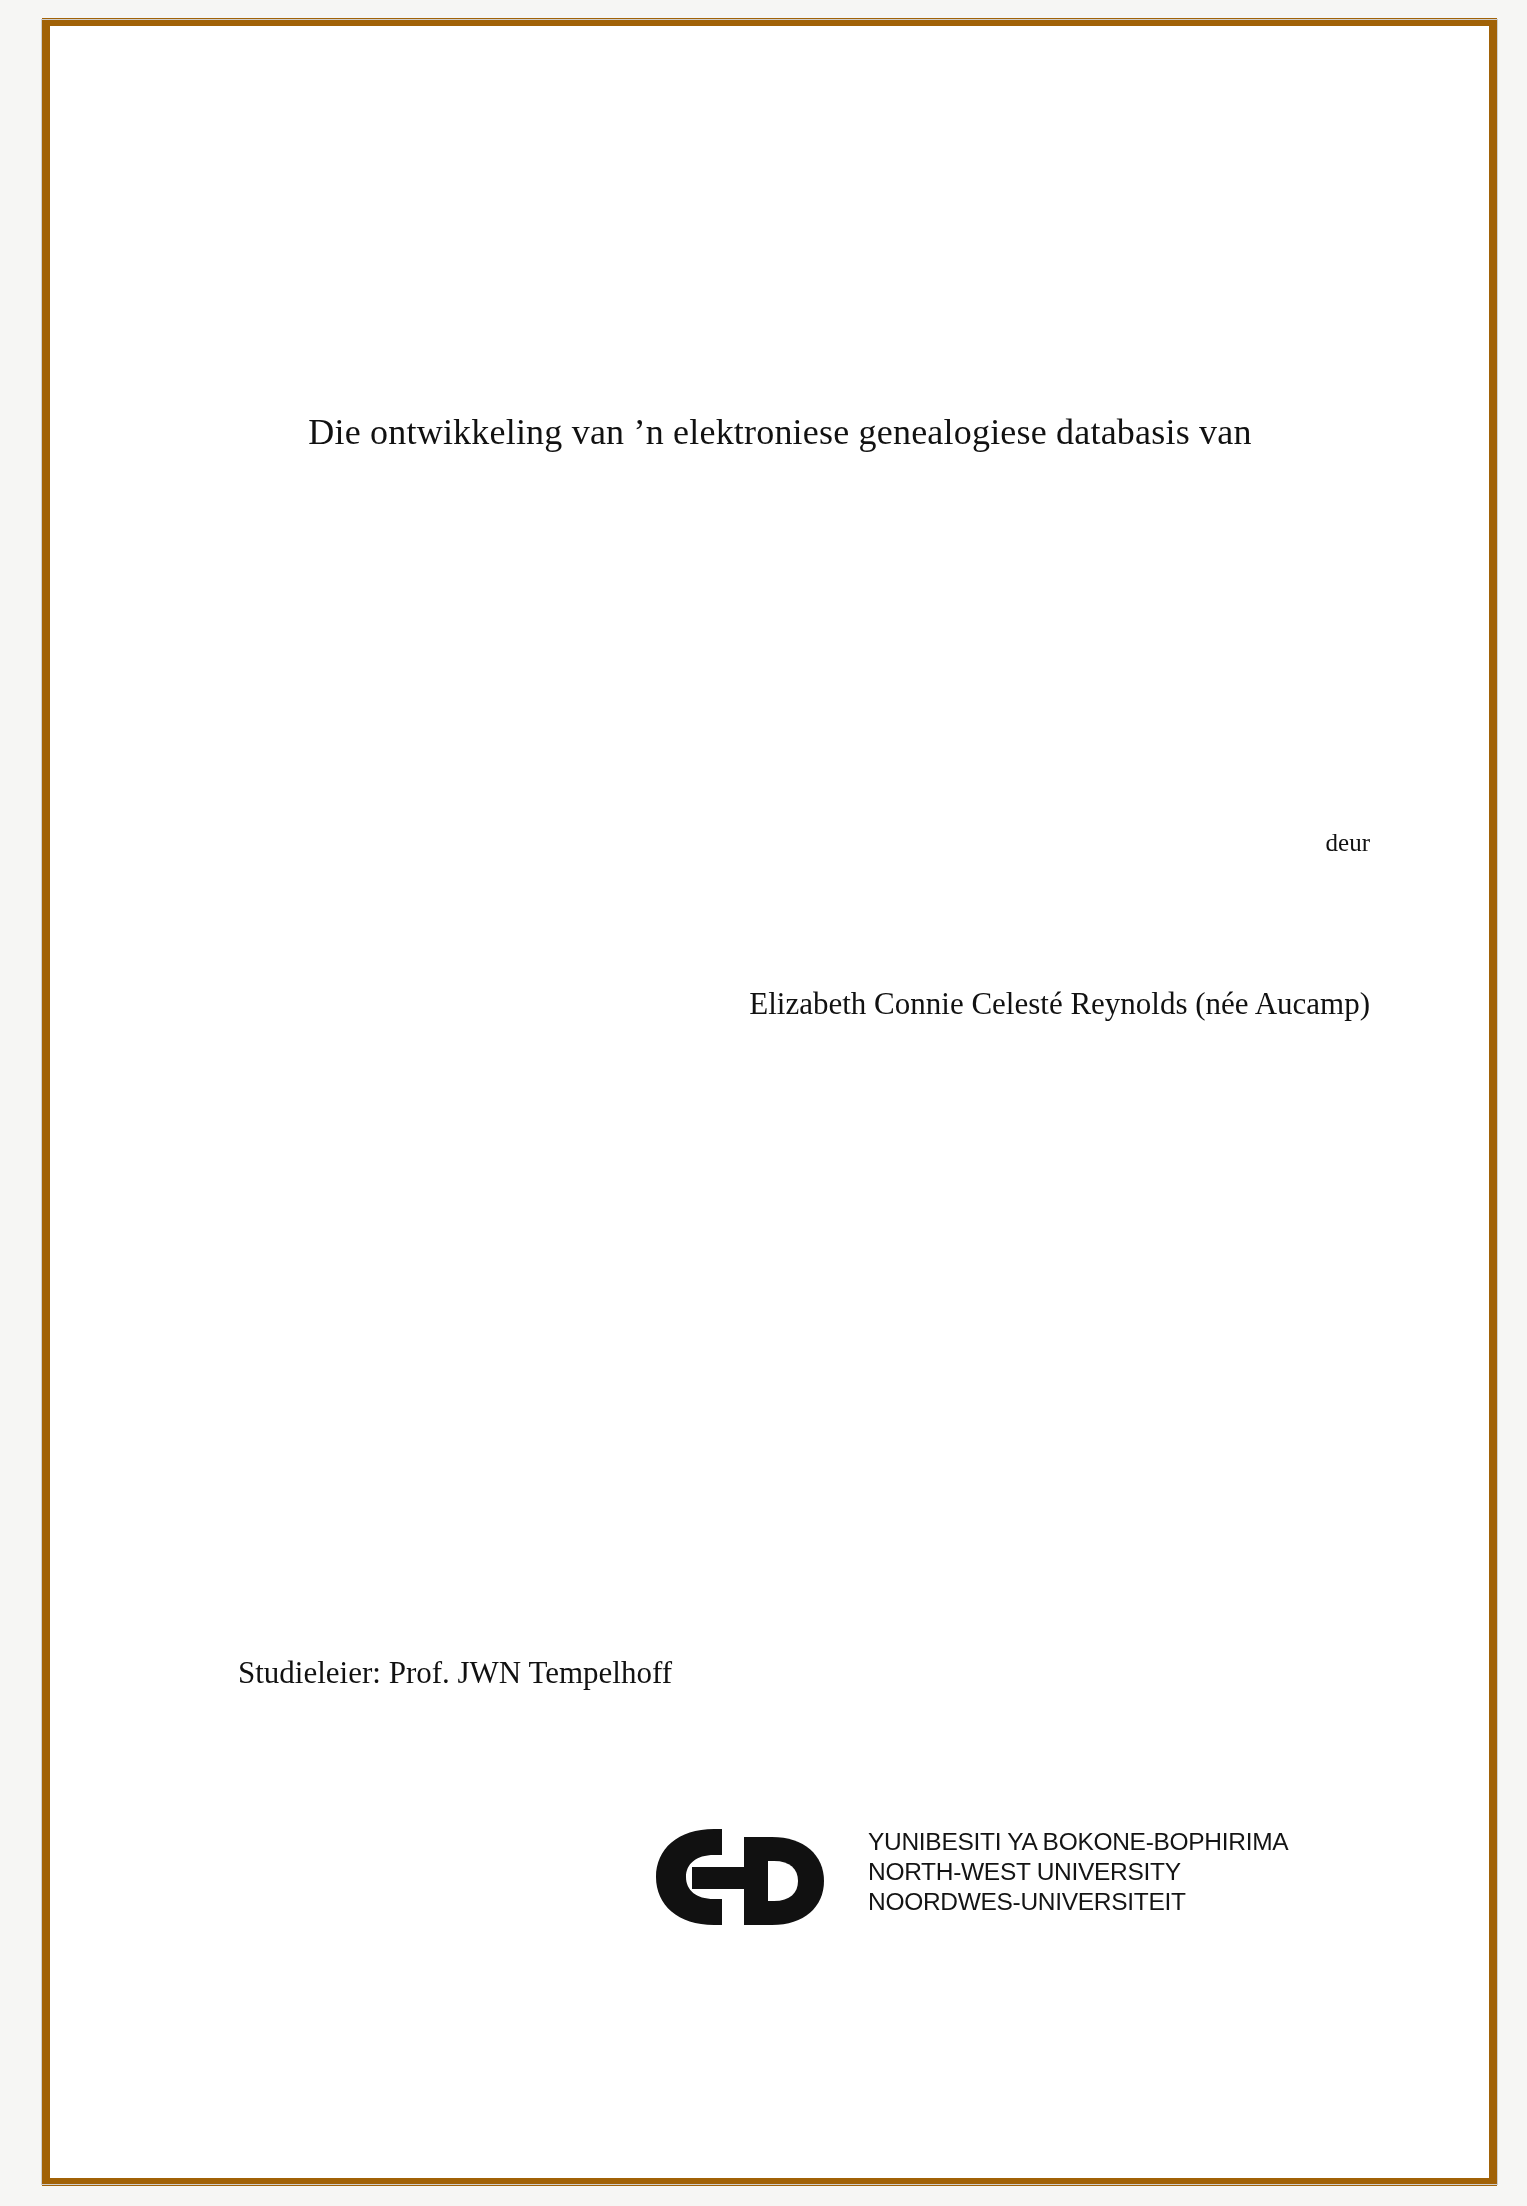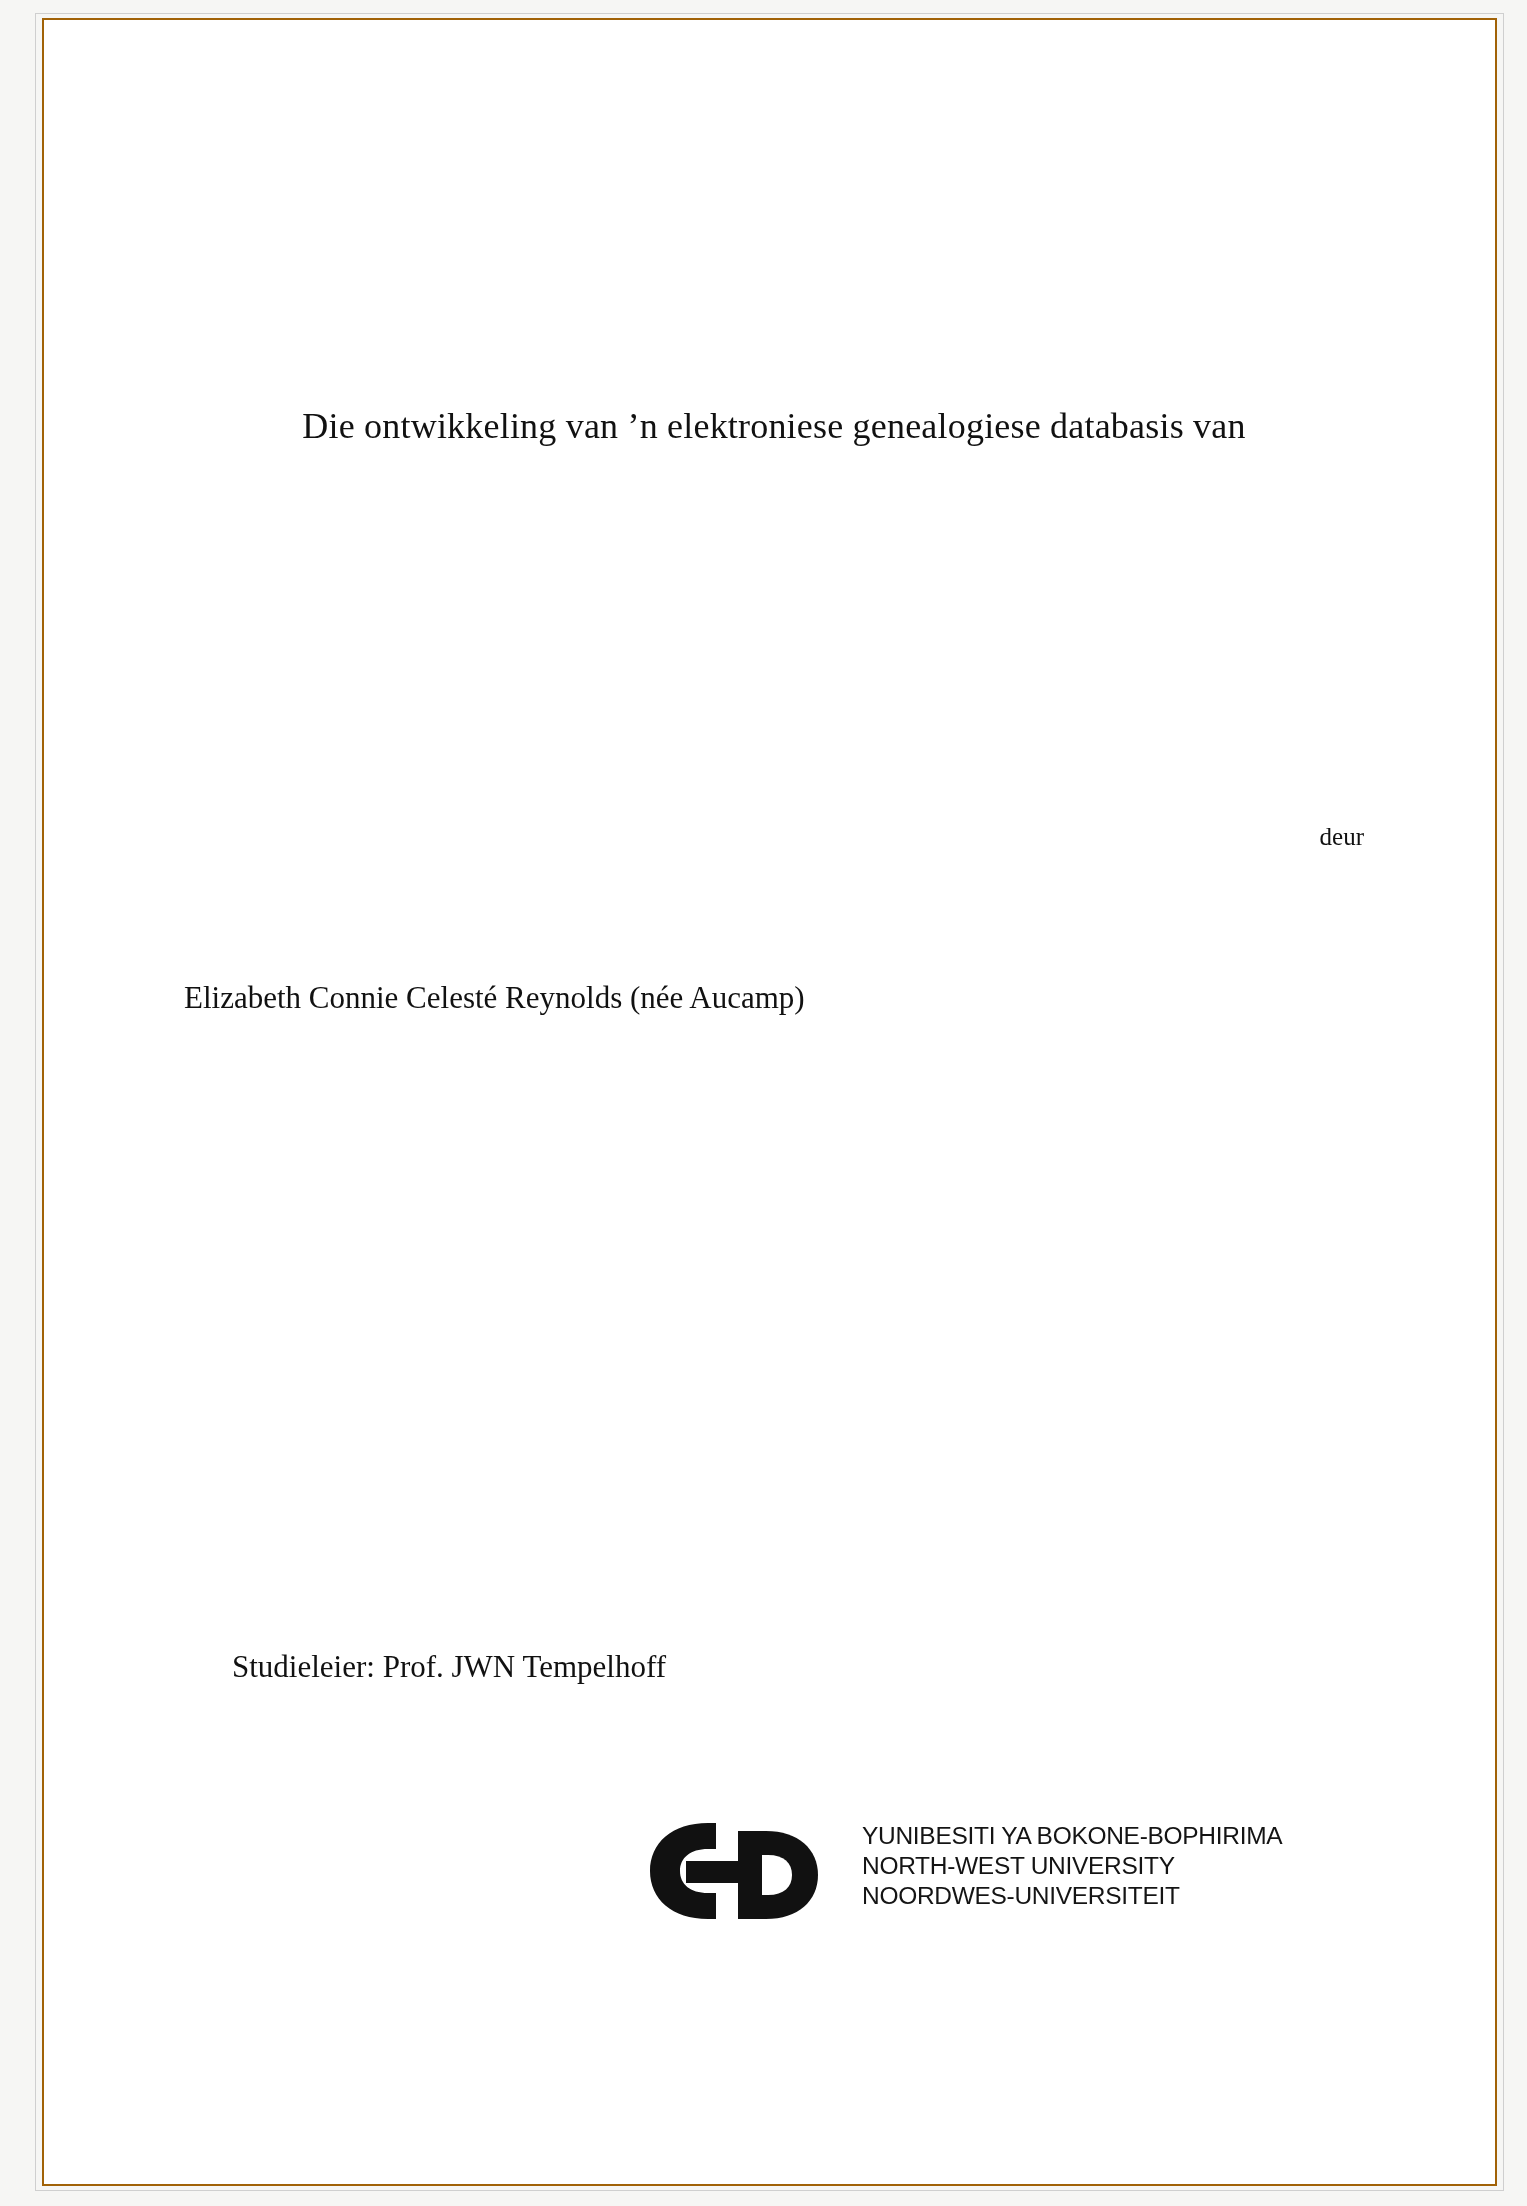--- a/index.html
+++ b/index.html
@@ -26,21 +26,21 @@
     background: #f6f6f4;
   }
 
   
   .page-border {
     position: absolute;
     left: 42px;
     top: 18px;
     width: 1455px;
     height: 2168px;
-    border: 2px solid #a16207;
+    border: 8px solid #a16207;
     background: #ffffff;
     box-sizing: border-box;
   }
   .page-border::after {
     content: "";
     position: absolute;
     left: -9px;
     top: -7px;
     right: -9px;
     bottom: -7px;
@@ -76,21 +76,21 @@
     width: 1180px;
     text-align: right;
     font-size: 25px;
   }
 
   .author {
     position: absolute;
     top: 960px;
     left: 0;
     width: 1180px;
-    text-align: left;
+    text-align: right;
     font-size: 31px;
   }
 
   .statement {
     position: absolute;
     top: 1225px;
     left: 48px;
     width: 1100px;
     font-size: 27px;
     line-height: 44px;

